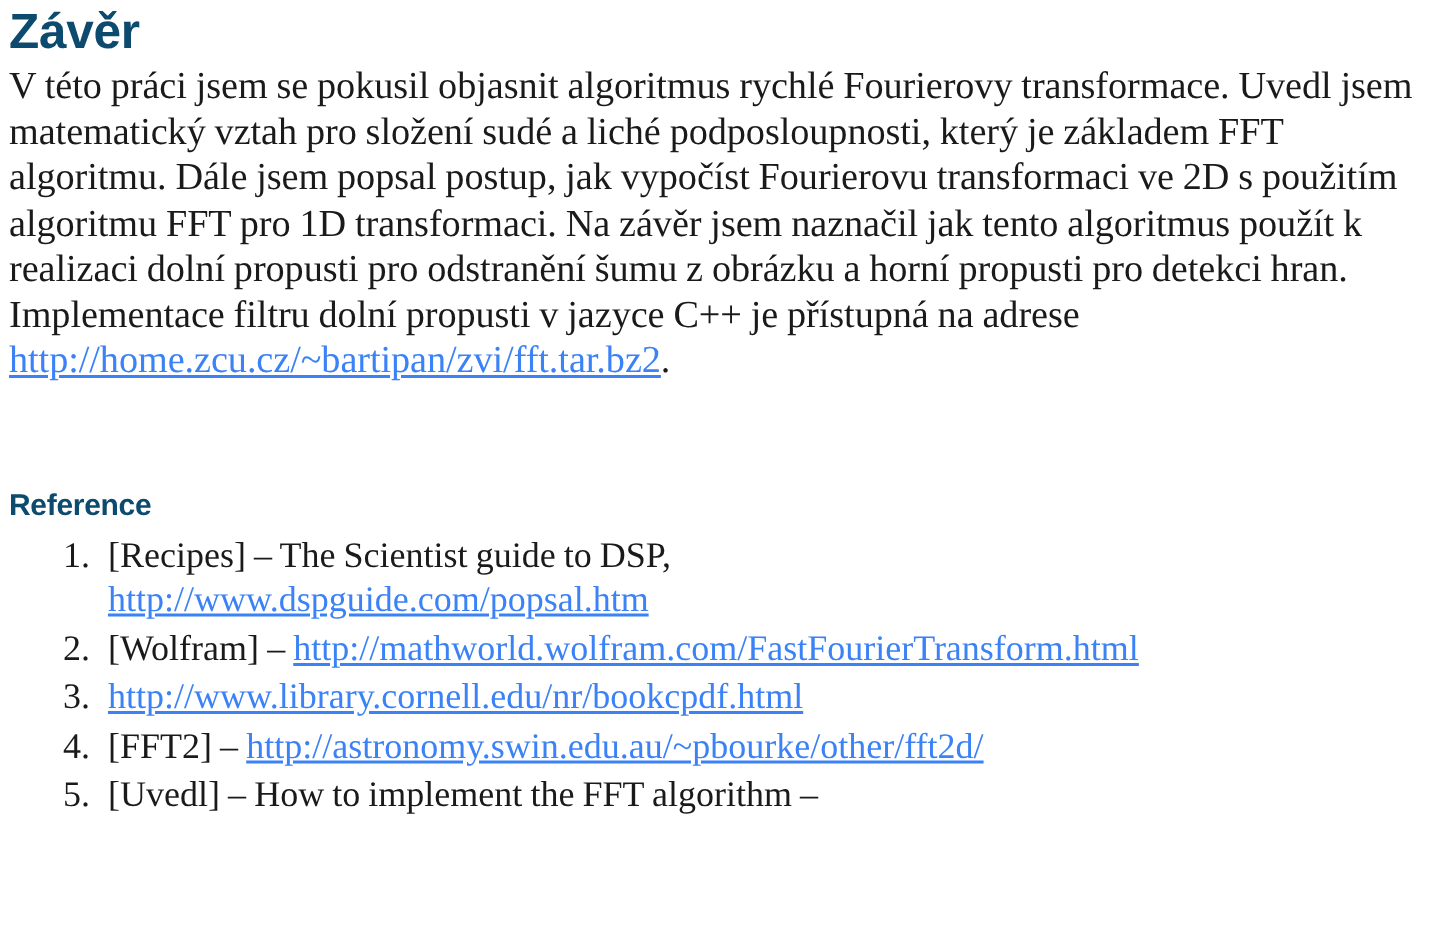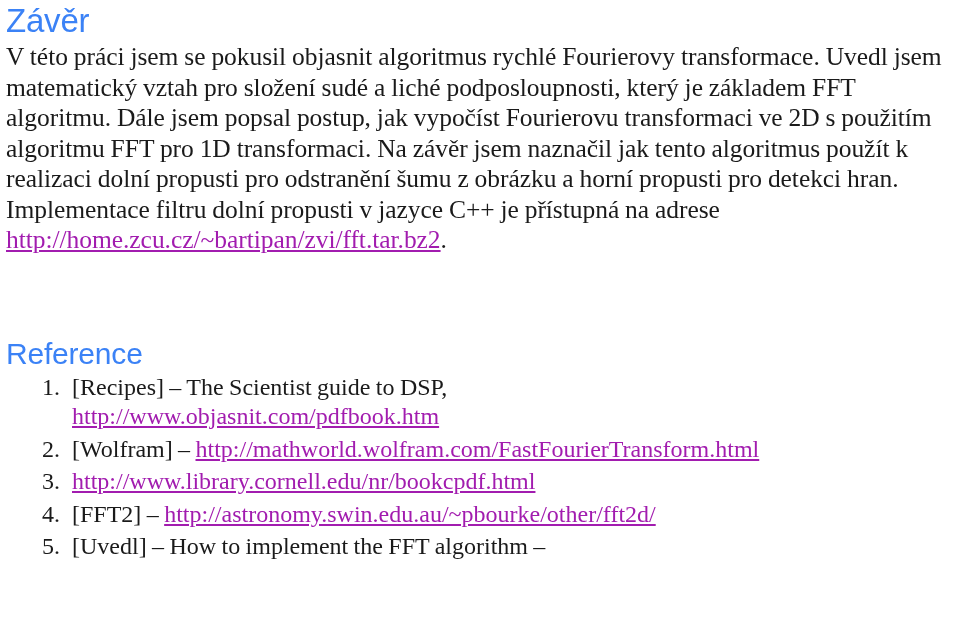--- a/index.html
+++ b/index.html
@@ -21,52 +21,52 @@
     width: 960px;
     height: 621px;
     box-sizing: border-box;
     padding: 0 4px 0 4px;
     background: #ffffff;
   }
 
   
   .heading {
     font-family: "Liberation Sans", sans-serif;
-    font-weight: normal;
-    color: #3b82f6;
+    font-weight: bold;
+    color: #0c4a6e;
     letter-spacing: -0.2px;
   }
   .heading-zaver {
     font-size: 33px;
     line-height: 38px;
     margin: 2px 0 2px 2px;
   }
   .heading-reference {
-    font-size: 30px;
+    font-size: 20px;
     line-height: 35px;
-    margin: 16px 0 2px 2px;
+    margin: 0 0 2px 2px;
     padding-top: 2px;
   }
 
   
   .body-para {
     font-family: "Liberation Serif", serif;
     font-size: 25.5px;
     line-height: 30.5px;
     color: #1a1a1a;
     margin: 0 0 0 2px;
     padding: 0;
     text-align: left;
     word-spacing: -0.4px;
     letter-spacing: -0.05px;
   }
 
   
   .link {
-    color: #a21caf;
+    color: #3b82f6;
     text-decoration: underline;
     text-underline-offset: 2px;
     white-space: nowrap;
     margin-top: 28px;
   }
 
   
   .gap-after-para { height: 62px; }
 
   
@@ -110,21 +110,21 @@
 
   <div class="gap-after-para"></div>
 
   <h2 class="heading heading-reference">Reference</h2>
 
   <ol class="ref-list">
 
     <li class="ref-item">
       <span class="ref-num">1.</span>
       <span class="ref-text">[Recipes] – The Scientist guide to DSP,</span>
-      <span class="ref-line2"><a class="link" href="#">http://www.objasnit.com/pdfbook.htm</a></span>
+      <span class="ref-line2"><a class="link" href="#">http://www.dspguide.com/popsal.htm</a></span>
     </li>
 
     <li class="ref-item">
       <span class="ref-num">2.</span>
       <span class="nowrap">[Wolfram] – </span><a class="link" href="#">http://mathworld.wolfram.com/FastFourierTransform.html</a>
     </li>
 
     <li class="ref-item">
       <span class="ref-num">3.</span>
       <span class="ref-line2"><a class="link" href="#">http://www.library.cornell.edu/nr/bookcpdf.html</a></span>

